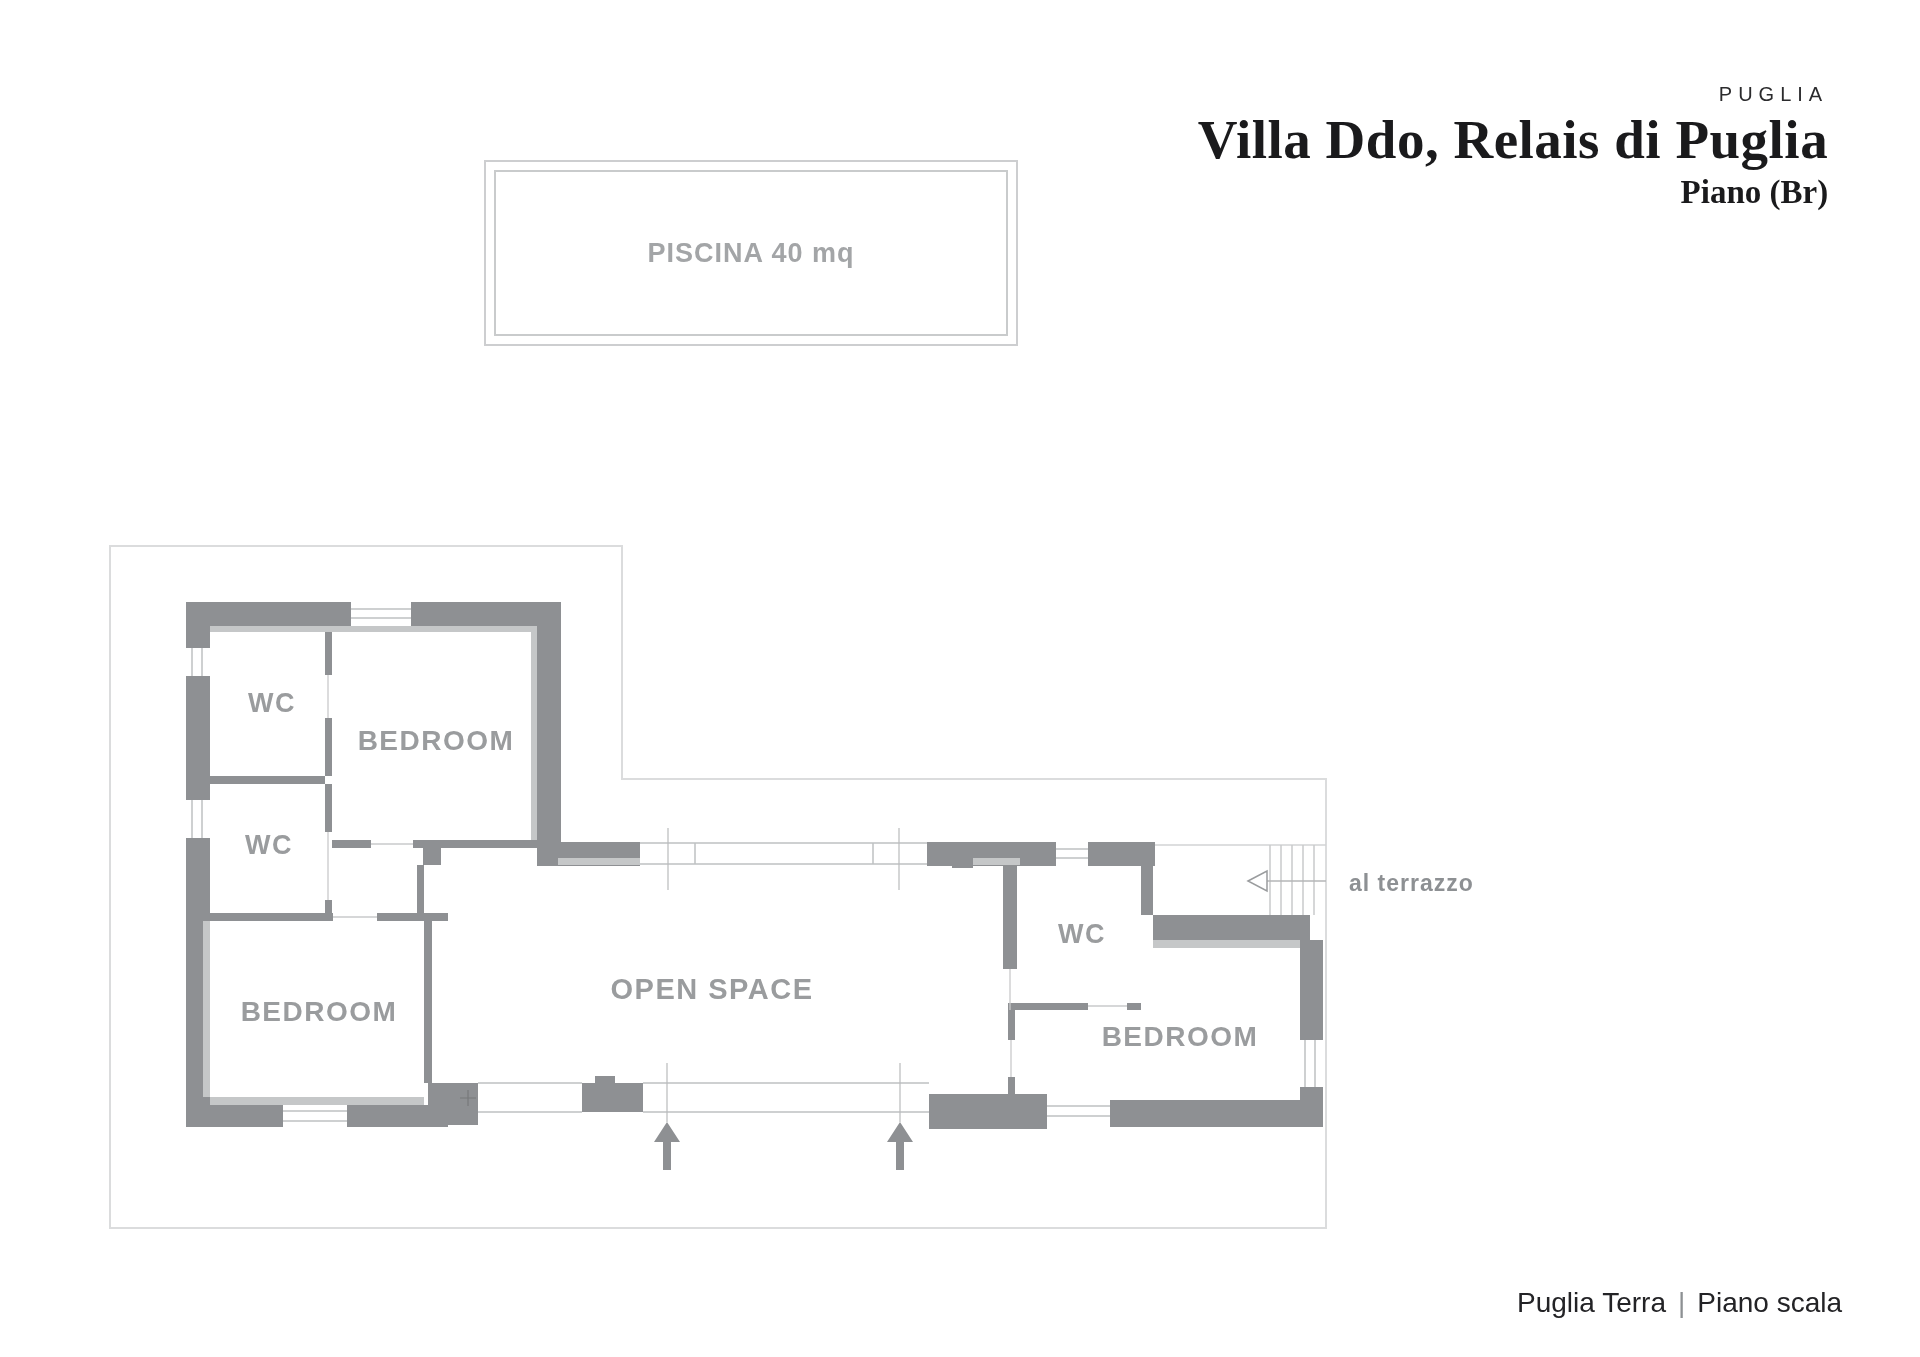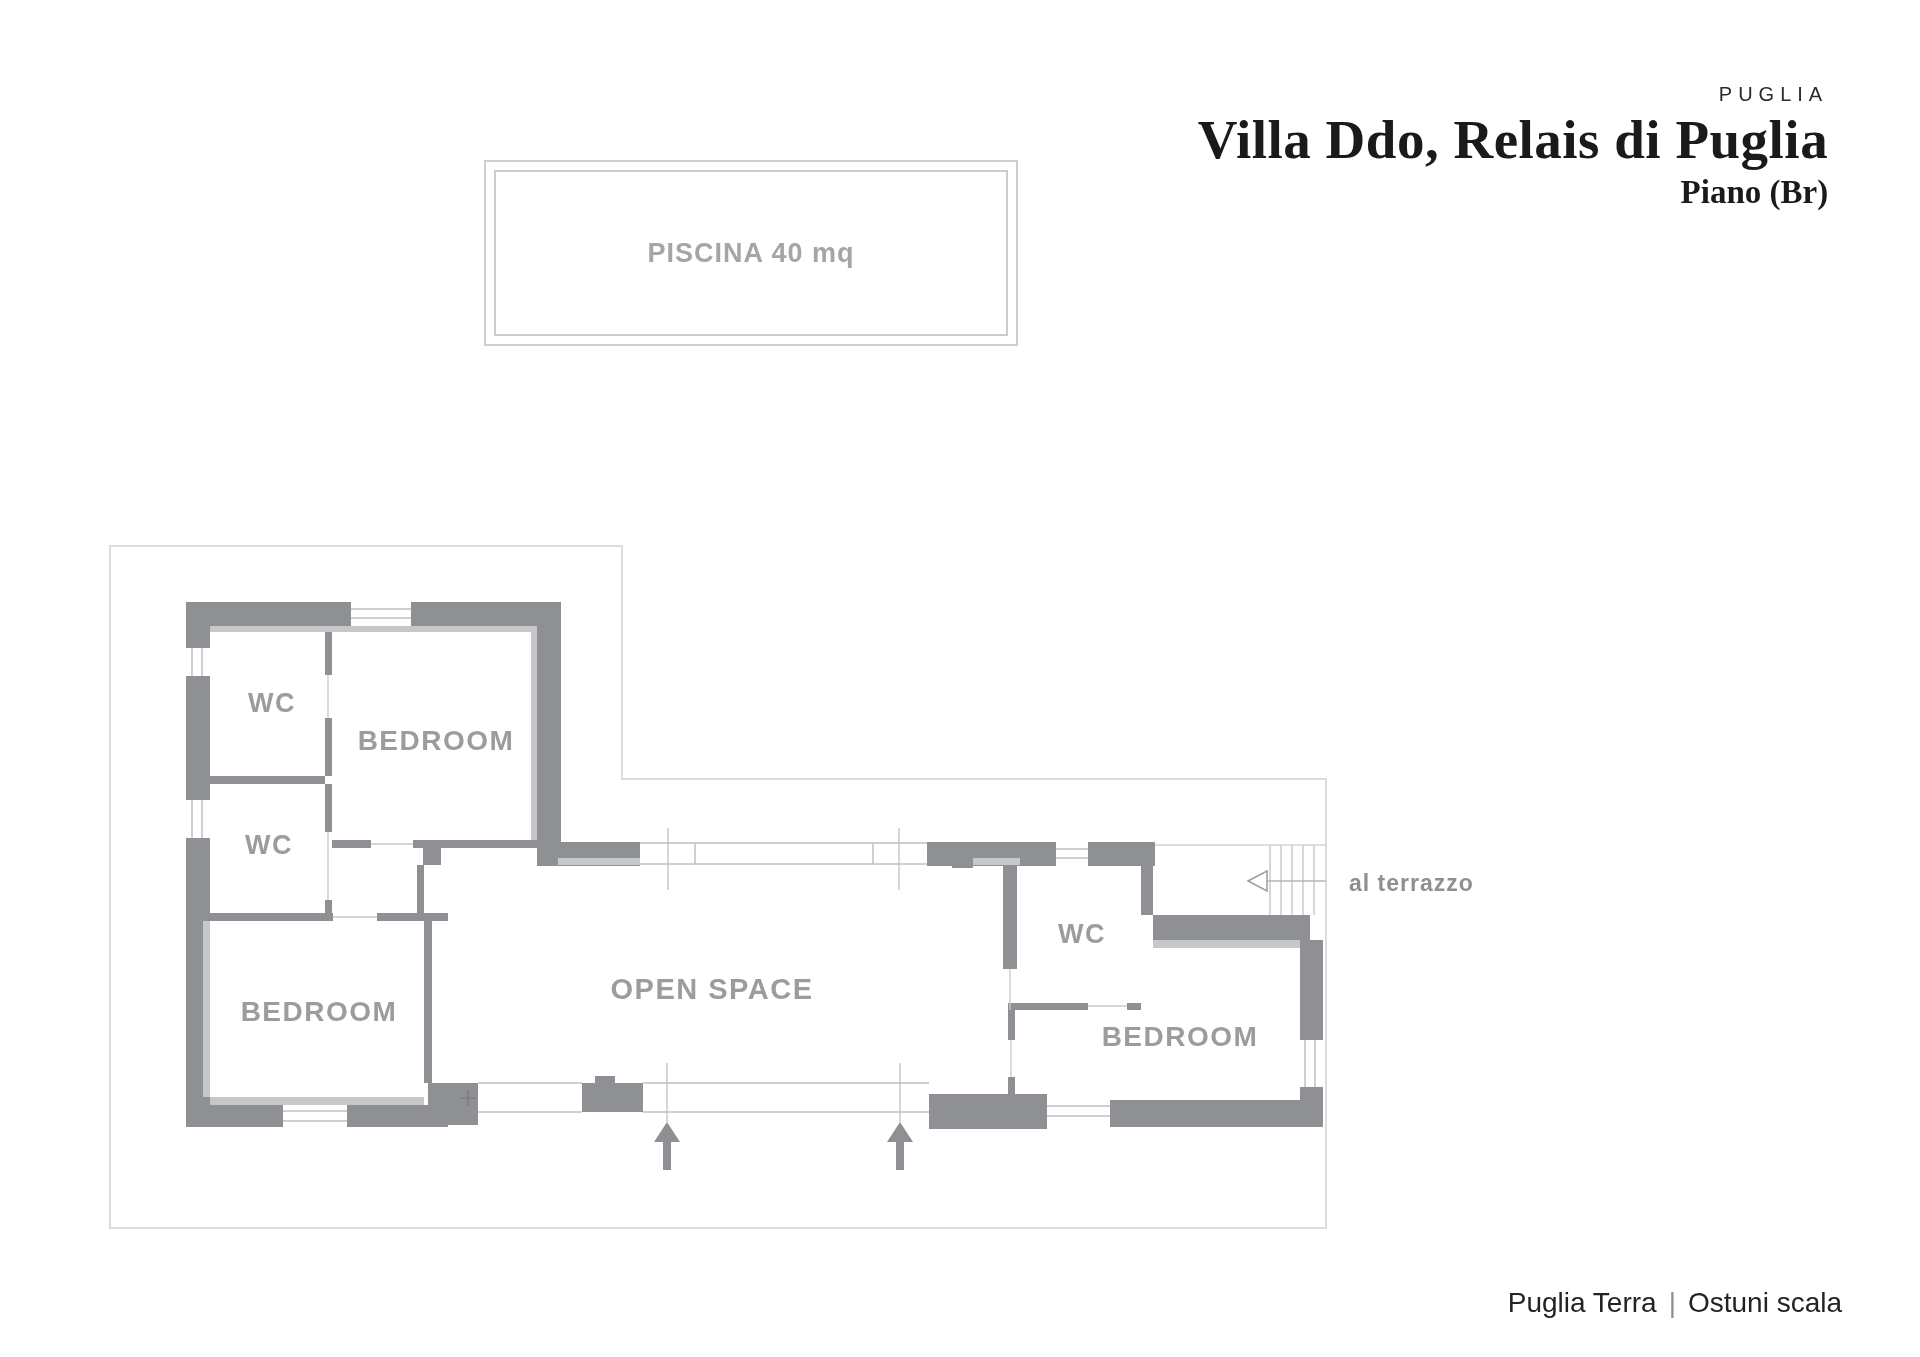--- a/index.html
+++ b/index.html
@@ -173,16 +173,16 @@
       <text class="room-label" x="269" y="845" font-size="27" dominant-baseline="central">WC</text>
       <text class="room-label" x="319" y="1011" font-size="28" dominant-baseline="central">BEDROOM</text>
       <text class="room-label" x="712" y="989" font-size="29" dominant-baseline="central">OPEN SPACE</text>
       <text class="room-label" x="1082" y="934" font-size="27" dominant-baseline="central">WC</text>
       <text class="room-label" x="1180" y="1036" font-size="28" dominant-baseline="central">BEDROOM</text>
       <text class="terrace-label" x="1349" y="891">al terrazzo</text>
     </g>
   </svg>
 
   <div class="footer">
-    <span>Puglia Terra</span><span class="sep">|</span><span>Ostuni scala</span>
+    <span>Puglia Terra</span><span class="sep">|</span><span>Piano scala</span>
   </div>
 
 </div>
 
 </body></html>

